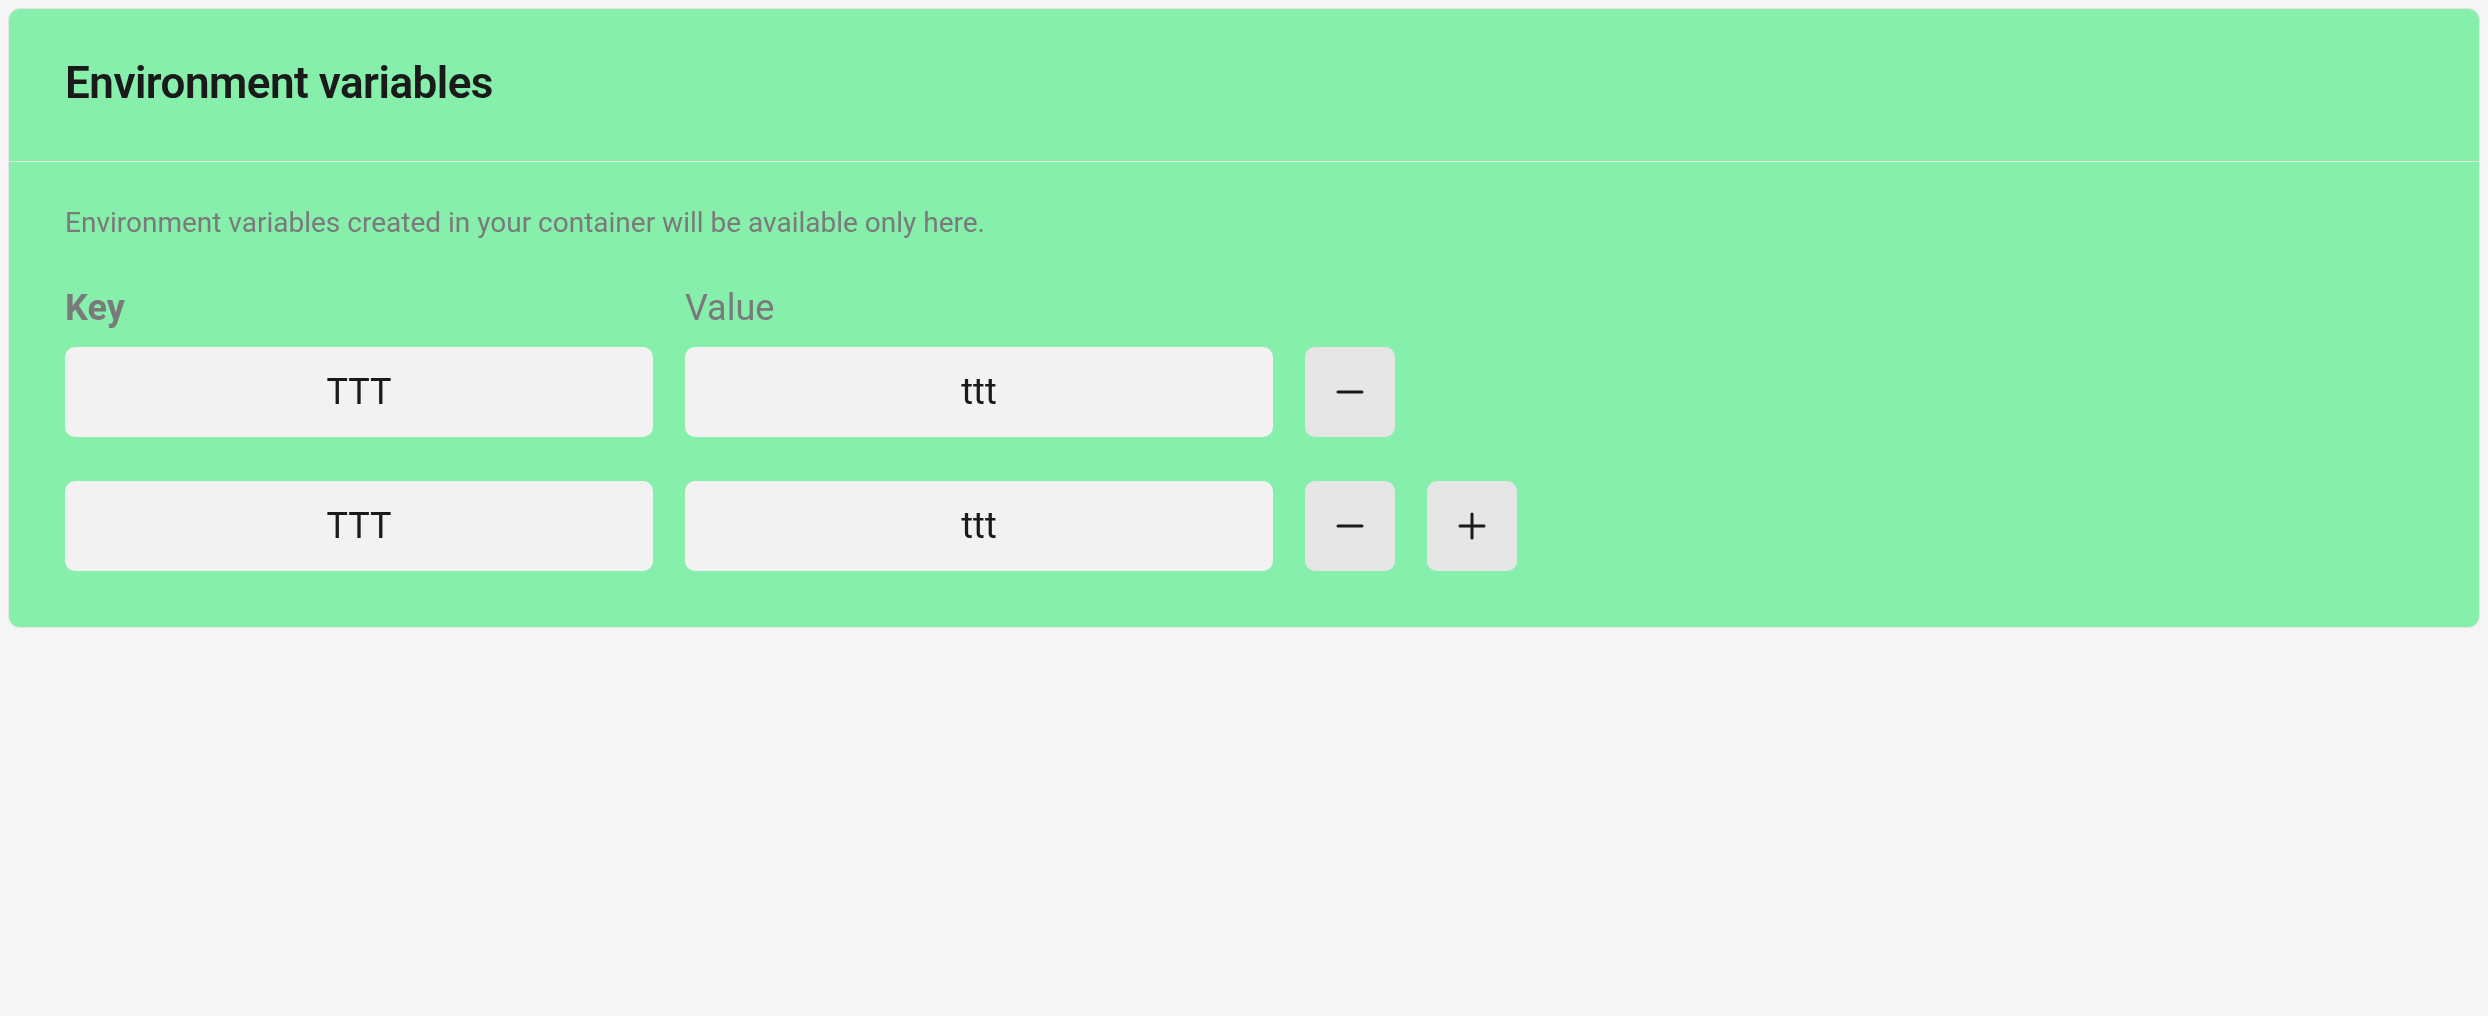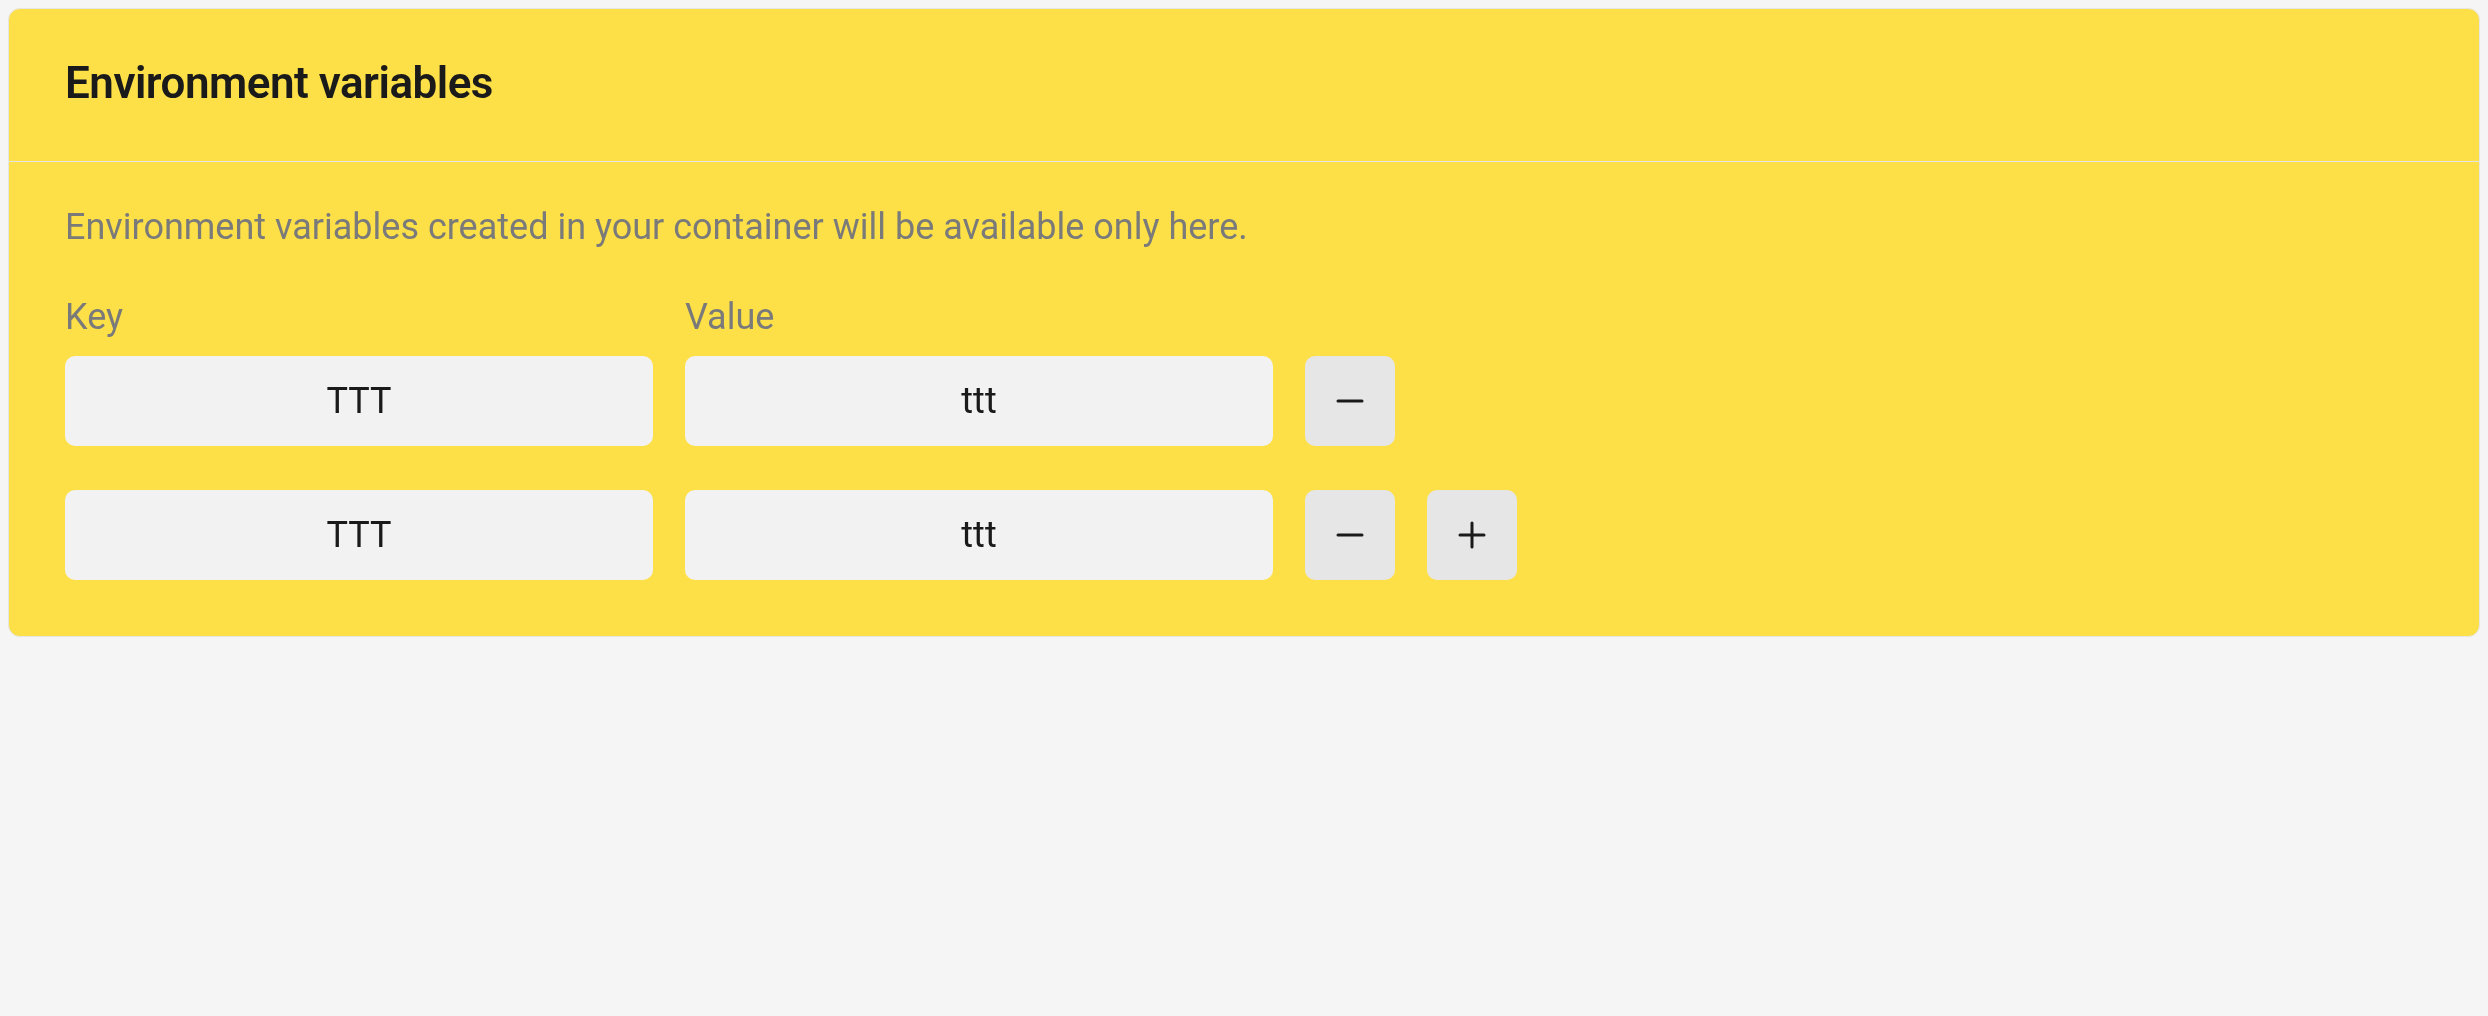--- a/index.html
+++ b/index.html
@@ -7,56 +7,57 @@
       margin: 0;
       padding: 0;
     }
     body {
       font-family: -apple-system, BlinkMacSystemFont, "Segoe UI", Roboto, Helvetica, Arial, sans-serif;
       background: #f5f5f5;
       padding: 8px;
       width: 2488px;
     }
     .card {
-      background: #fde047;
+      background: #86efac;
       border: 1px solid #e5e5e5;
       border-radius: 12px;
       overflow: hidden;
     }
     .card-header {
       padding: 48px 56px 52px 56px;
       border-bottom: 1px solid #e5e5e5;
     }
     .card-title {
       font-size: 44px;
       font-weight: 600;
       color: #1a1a1a;
       letter-spacing: -0.5px;
     }
     .card-body {
       padding: 44px 56px 56px 56px;
     }
     .description {
-      font-size: 36px;
+      font-size: 28px;
       color: #7a7a7a;
       margin-bottom: 48px;
       font-weight: 400;
     }
     .labels-row {
       display: flex;
       gap: 32px;
       margin-bottom: 18px;
     }
     .label-key, .label-value {
       font-size: 36px;
       color: #7a7a7a;
       font-weight: 400;
     }
     .label-key {
       width: 588px;
+      font-weight: bold;
     }
     .label-value {
       width: 588px;
     }
     .row {
       display: flex;
       gap: 32px;
       margin-bottom: 44px;
       align-items: center;
     }

